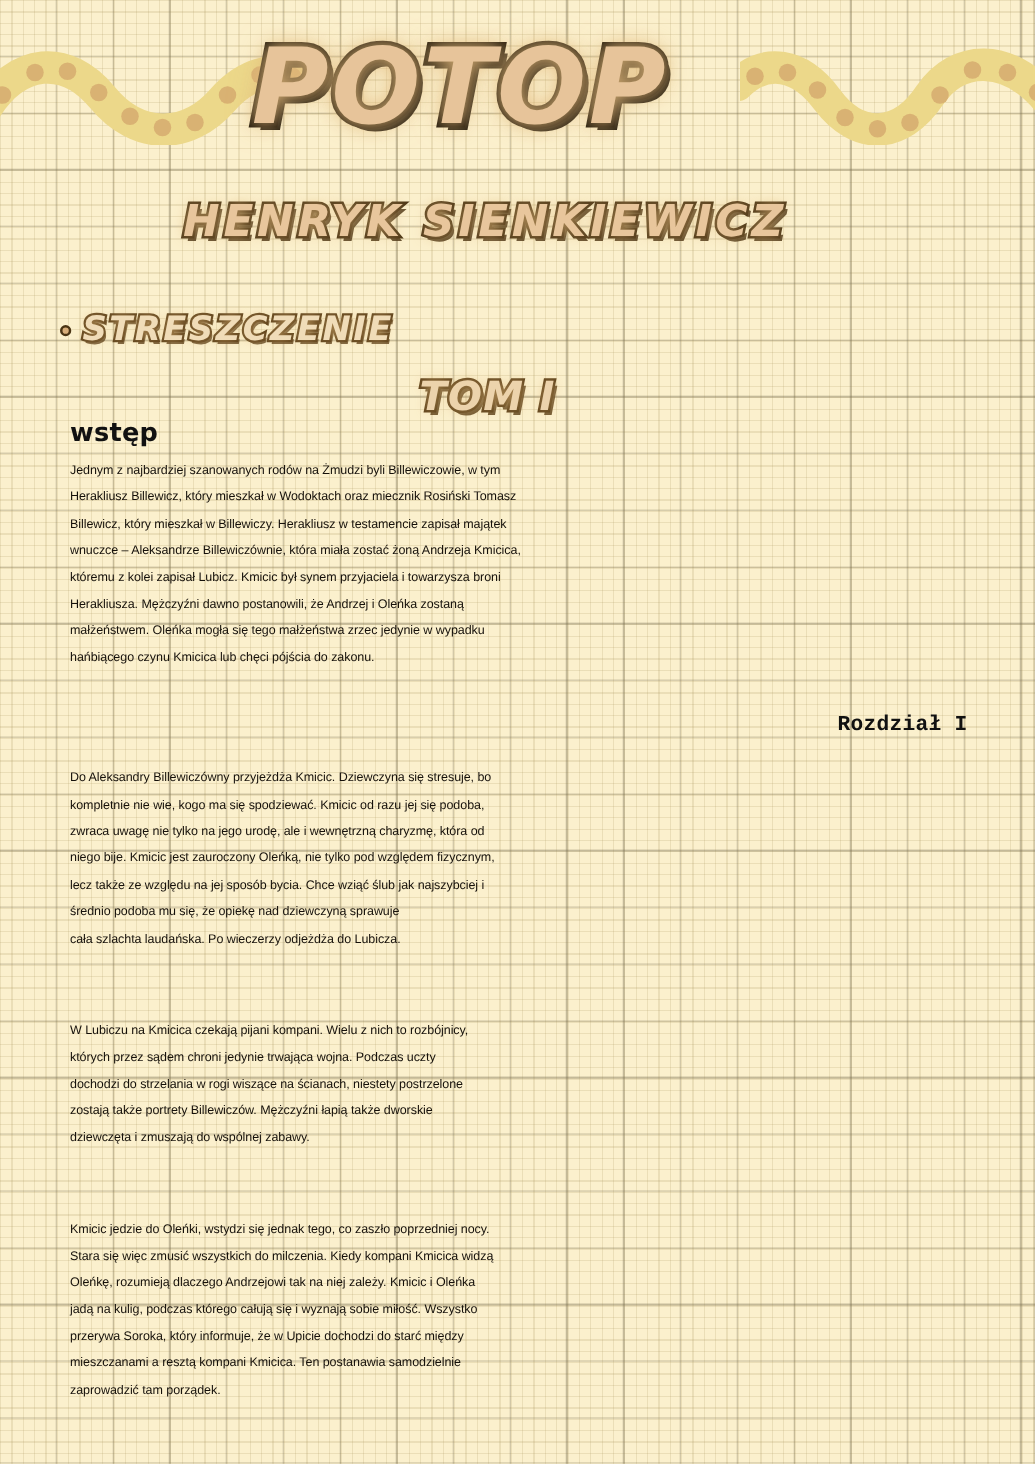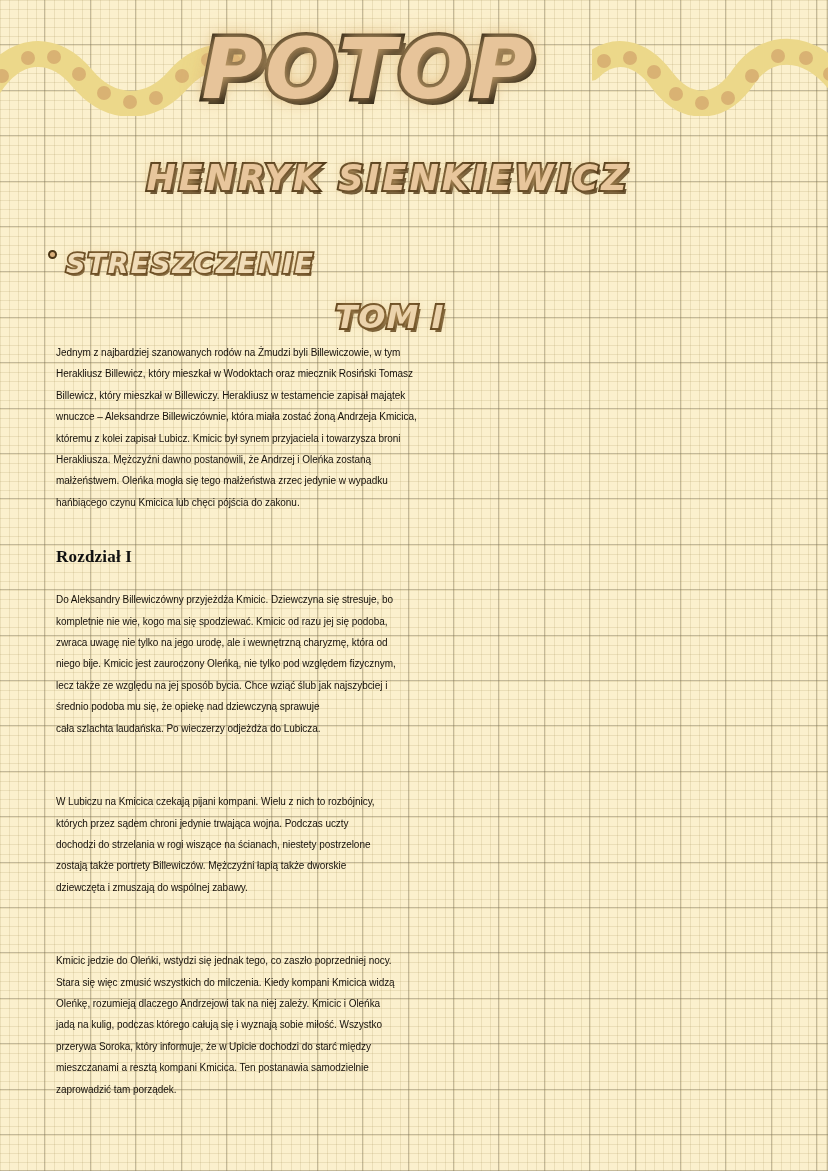--- a/index.html
+++ b/index.html
@@ -90,21 +90,21 @@
       3px 4px 0 rgba(74,52,20,0.85);
     margin-left: 20px;
   }
 
   
   #streszczenie-row {
     position: absolute;
     top: 248px;
     left: 48px;
     display: flex;
-    align-items: flex-start;
+    align-items: center;
     gap: 9px;
   }
   .bullet-dot {
     width: 9px;
     height: 9px;
     border-radius: 50%;
     background: #d8ae7a;
     border: 2px solid #4a3414;
     box-sizing: border-box;
     margin-top: 2px;
@@ -149,25 +149,26 @@
 
   .sub-heading {
     font-family: "DejaVu Sans", sans-serif;
     font-size: 20.5px;
     font-weight: 700;
     color: #111111;
     letter-spacing: 0.2px;
   }
 
   .chapter-heading {
-    font-family: Liberation Serif, serif;
+    font-family: Liberation Mono, monospace;
     font-size: 17px;
     font-weight: 700;
     color: #111111;
     letter-spacing: 0.2px;
+    text-align: right;
   }
 
   .para {
     font-family: Liberation Sans, sans-serif;
     font-size: 10px;
     line-height: 21.4px;
     color: #15100a;
     letter-spacing: -0.05px;
     white-space: pre-line;
   }
@@ -224,20 +225,21 @@
 
   <div id="streszczenie-row">
     <span class="bullet-dot"></span>
     <span id="streszczenie-label">STRESZCZENIE</span>
   </div>
 
   <div class="title-block" id="tom-heading">TOM I</div>
 
   <div id="content">
 
+    <div class="sub-heading">wstęp</div>
     <div class="gap-intro-head"></div>
     <div class="para">Jednym z najbardziej szanowanych rodów na Żmudzi byli Billewiczowie, w tym
 Herakliusz Billewicz, który mieszkał w Wodoktach oraz miecznik Rosiński Tomasz
 Billewicz, który mieszkał w Billewiczy. Herakliusz w testamencie zapisał majątek
 wnuczce – Aleksandrze Billewiczównie, która miała zostać żoną Andrzeja Kmicica,
 któremu z kolei zapisał Lubicz. Kmicic był synem przyjaciela i towarzysza broni
 Herakliusza. Mężczyźni dawno postanowili, że Andrzej i Oleńka zostaną
 małżeństwem. Oleńka mogła się tego małżeństwa zrzec jedynie w wypadku
 hańbiącego czynu Kmicica lub chęci pójścia do zakonu.</div>
 

